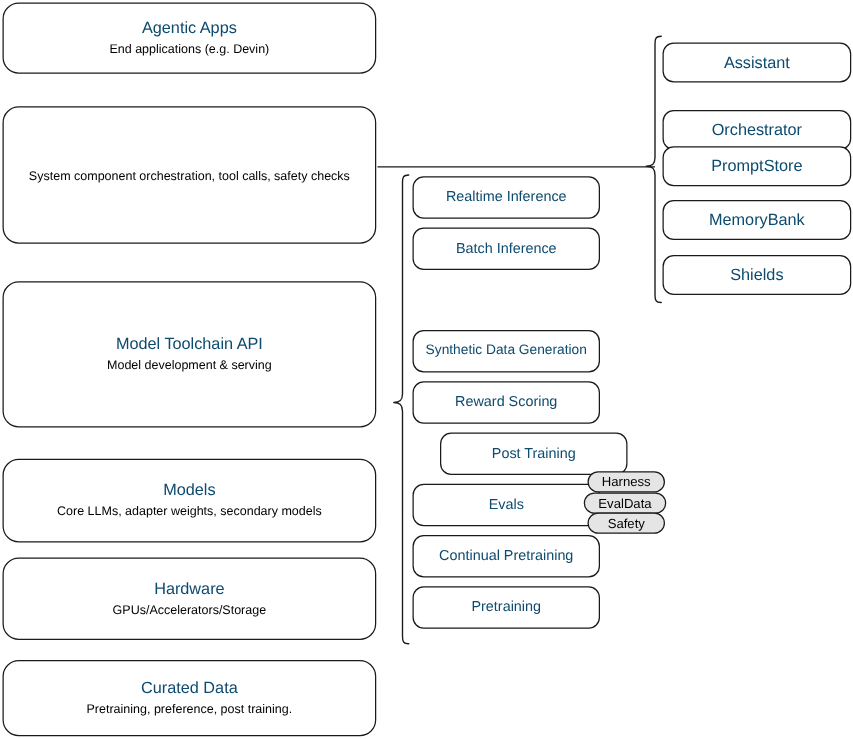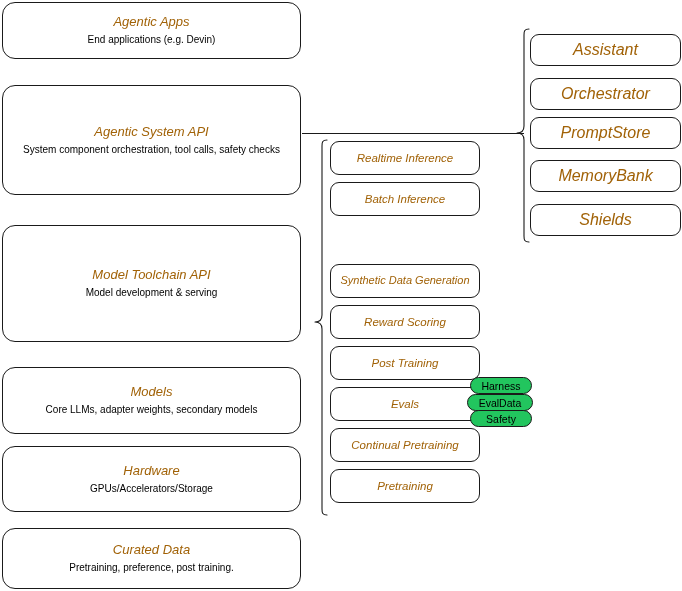--- a/index.html
+++ b/index.html
@@ -29,23 +29,22 @@
     background: #ffffff;
     display: flex;
     flex-direction: column;
     align-items: center;
     justify-content: center;
     text-align: center;
     line-height: 1.25;
   }
   .node .title {
     font-size: 12.5px;
-    color: #a16207;
+    color: #0c4a6e;
     white-space: nowrap;
-    font-style: italic;
   }
   .node .sub {
     font-size: 8.5px;
     color: #000000;
     margin-top: 4px;
     white-space: nowrap;
   }
 
   
   .layer {
@@ -66,29 +65,29 @@
   .mid .title { font-size: 11.5px; }
   .mid.wide-text .title { font-size: 11px; }
 
   
   .right {
     left: 530px;
     width: 151px;
     height: 32px;
     border-radius: 9px;
   }
-  .right .title { font-size: 16px; }
+  .right .title { font-size: 13px; }
 
   
   .pill {
     position: absolute;
     box-sizing: border-box;
     border: 1px solid #1a1a1a;
     border-radius: 10px;
-    background: #22c55e;
+    background: #e5e5e5;
     height: 17px;
     display: flex;
     align-items: center;
     justify-content: center;
     font-size: 10.5px;
     color: #000000;
     white-space: nowrap;
     z-index: 5;
   }
 
@@ -114,21 +113,20 @@
 <body>
 
 <div id="canvas">
 
   <div class="node layer" style="top:2px; height:57px;">
     <div class="title">Agentic Apps</div>
     <div class="sub">End applications (e.g. Devin)</div>
   </div>
 
   <div class="node layer" style="top:85px; height:110px;">
-    <div class="title">Agentic System API</div>
     <div class="sub">System component orchestration, tool calls, safety checks</div>
   </div>
 
   <div class="node layer" style="top:225px; height:117px;">
     <div class="title">Model Toolchain API</div>
     <div class="sub">Model development &amp; serving</div>
   </div>
 
   <div class="node layer" style="top:367px; height:67px;">
     <div class="title">Models</div>
@@ -160,21 +158,21 @@
   </div>
   <div class="node mid" style="top:182px;">
     <div class="title">Batch Inference</div>
   </div>
   <div class="node mid wide-text" style="top:264px;">
     <div class="title">Synthetic Data Generation</div>
   </div>
   <div class="node mid" style="top:305px;">
     <div class="title">Reward Scoring</div>
   </div>
-  <div class="node mid" style="top:346px;">
+  <div class="node mid" style="top:346px;margin-left:22px;">
     <div class="title">Post Training</div>
   </div>
   <div class="node mid" style="top:387px;">
     <div class="title">Evals</div>
   </div>
   <div class="node mid" style="top:428px;">
     <div class="title">Continual Pretraining</div>
   </div>
   <div class="node mid" style="top:469px;">
     <div class="title">Pretraining</div>
@@ -186,21 +184,21 @@
   <div class="pill" style="left:467px; top:394px; width:66px;">
     <span>EvalData</span>
   </div>
   <div class="pill" style="left:470px; top:410px; width:62px;">
     <span>Safety</span>
   </div>
 
   <div class="node right" style="top:34px;">
     <div class="title">Assistant</div>
   </div>
-  <div class="node right" style="top:78px;">
+  <div class="node right" style="top:88px;">
     <div class="title">Orchestrator</div>
   </div>
   <div class="node right" style="top:117px;">
     <div class="title">PromptStore</div>
   </div>
   <div class="node right" style="top:160px;">
     <div class="title">MemoryBank</div>
   </div>
   <div class="node right" style="top:204px;">
     <div class="title">Shields</div>

